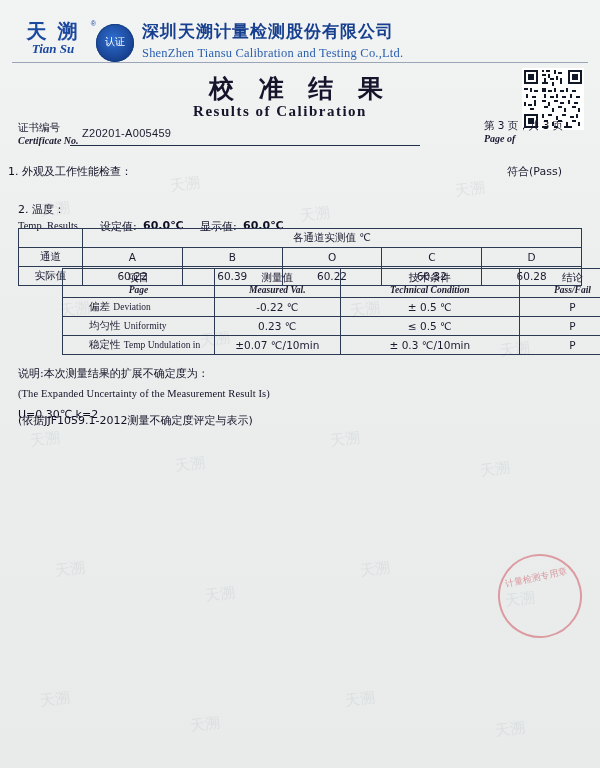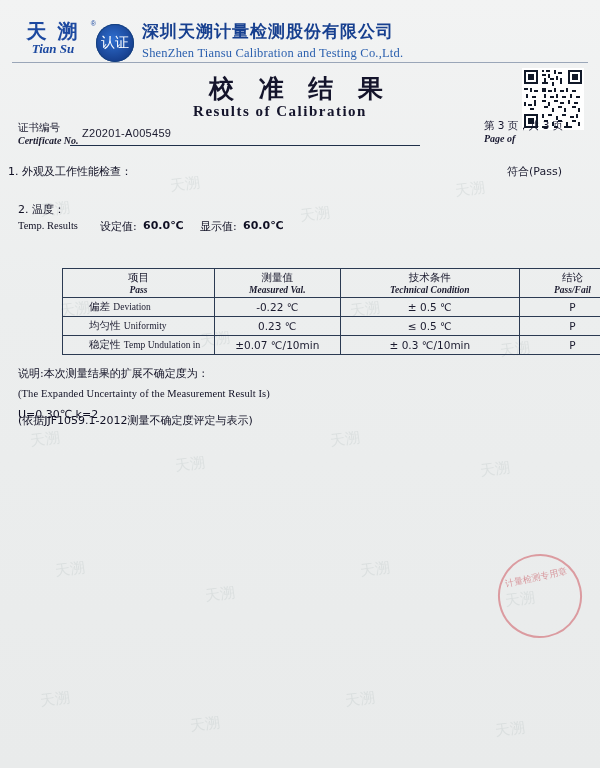--- a/index.html
+++ b/index.html
@@ -71,21 +71,21 @@
     font-size: 7px;
     color: #1c49a0;
   }
   .logo-seal {
     position: absolute;
     left: 96px; top: 16px;
     width: 38px; height: 38px;
     border-radius: 50%;
     background: radial-gradient(circle at 45% 40%, #2f6fd0 0%, #17408f 70%, #0e2f6d 100%);
     color: #ffffff;
-    font-size: 14px;
+    font-size: 10px;
     text-align: center;
     line-height: 38px;
     font-family: Liberation Mono, monospace;
     box-shadow: 0 0 0 1px #15407f inset;
   }
   .company {
     position: absolute;
     left: 142px; top: 12px;
   }
   .company .cn {
@@ -390,27 +390,51 @@
   <div class="sec" style="top:164px; left:8px;">1. 外观及工作性能检查：</div>
   <div class="pass-right" style="top:164px;">符合(Pass)</div>
 
   <div class="sec" style="top:202px; left:18px;">2. 温度：</div>
   <div class="sec sec-en" style="top:220px; left:18px;">Temp. Results</div>
   <div class="sec" style="top:219px; left:100px;">设定值:</div>
   <div class="sec" style="top:219px; left:143px; font-weight:bold;">60.0℃</div>
   <div class="sec" style="top:219px; left:200px;">显示值:</div>
   <div class="sec" style="top:219px; left:243px; font-weight:bold;">60.0℃</div>
 
+  <table class="grid t-channels">
+    <tbody>
+        <tr>
+      <td rowspan="1" style="width:64px; border-bottom:none;"></td>
+      <td colspan="5">各通道实测值 ℃</td>
+    </tr>
+    <tr>
+      <td style="width:64px;">通道</td>
+      <td style="width:100px;">A</td>
+      <td style="width:100px;">B</td>
+      <td style="width:100px;">O</td>
+      <td style="width:100px;">C</td>
+      <td style="width:100px;">D</td>
+    </tr>
+    <tr>
+      <td>实际值</td>
+      <td>60.22</td>
+      <td>60.39</td>
+      <td>60.22</td>
+      <td>60.32</td>
+      <td>60.28</td>
+    </tr>
+  </tbody>
+    </table>
 
   <table class="grid t-items" style="top:268px;">
     <tbody>
         <tr>
       <td style="width:152px;">
         <div class="itm">项目</div>
-        <div class="en">Pass</div>
+        <div class="en">Page</div>
       </td>
       <td style="width:126px;">
         <div class="itm">测量值</div>
         <div class="en">Measured Val.</div>
       </td>
       <td style="width:180px;">
         <div class="itm">技术条件</div>
         <div class="en">Technical Condition</div>
       </td>
       <td style="width:106px;">

